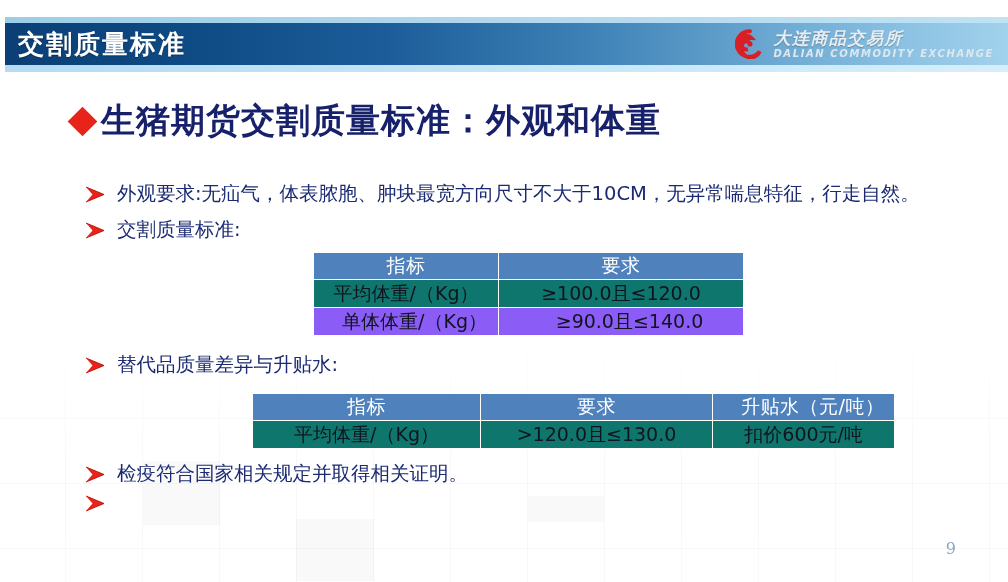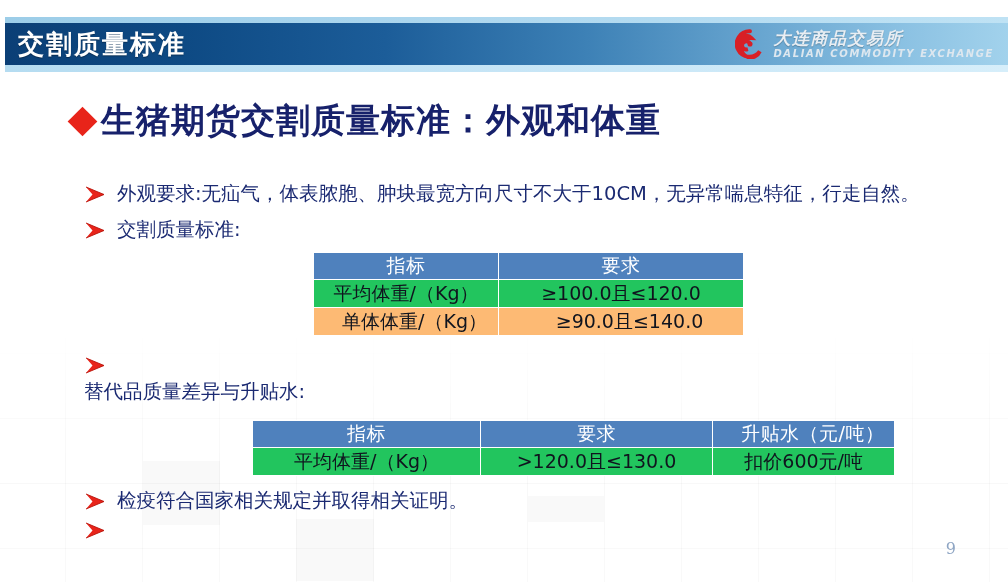--- a/index.html
+++ b/index.html
@@ -172,22 +172,22 @@
     padding: 0 10px;
     letter-spacing: 0.5px;
   }
   td {
     color: #10141e;
     font-size: 19px;
     height: 28px;
     padding: 0 10px;
     font-weight: normal;
   }
-  tr.row-a td { background: #22c55e; }
-  tr.row-b td { background: #fdba74; padding-left: 27px; }
+  tr.row-a td { background: #0f766e; }
+  tr.row-b td { background: #8b5cf6; padding-left: 27px; }
 
   #table1-wrap { margin-left: 313px; margin-top: 9px; }
   #table1 .c-ind { width: 185px; }
   #table1 .c-req { width: 245px; }
 
   #table2-wrap { margin-left: 252px; margin-top: 15px; }
   #table2 .c-ind  { width: 228px; }
   #table2 .c-req  { width: 232px; }
   #table2 .c-prem { width: 158px; padding-left: 28px; }
 
@@ -273,21 +273,21 @@
           <td>≥100.0且≤120.0</td>
         </tr>
         <tr class="row-b">
           <td>单体体重/（Kg）</td>
           <td>≥90.0且≤140.0</td>
         </tr>
       </tbody>
     </table>
   </div>
 
-  <div class="bullet-row" style="margin-top:15px;flex-direction:column;">
+  <div class="bullet-row" style="margin-top:15px;">
     <span class="bullet-icon">
       <svg width="22" height="24" viewBox="0 0 22 24">
         <path d="M2 4 L20 11.5 L2 19 L8.5 11.5 Z" fill="#e8241a"></path>
         <path d="M2 4 L20 11.5 L2 19" fill="none" stroke="#b81108" stroke-width="0.9"></path>
       </svg>
     </span>
     <span class="bullet-text">替代品质量差异与升贴水:</span>
   </div>
 
   <div class="table-block" id="table2-wrap">

